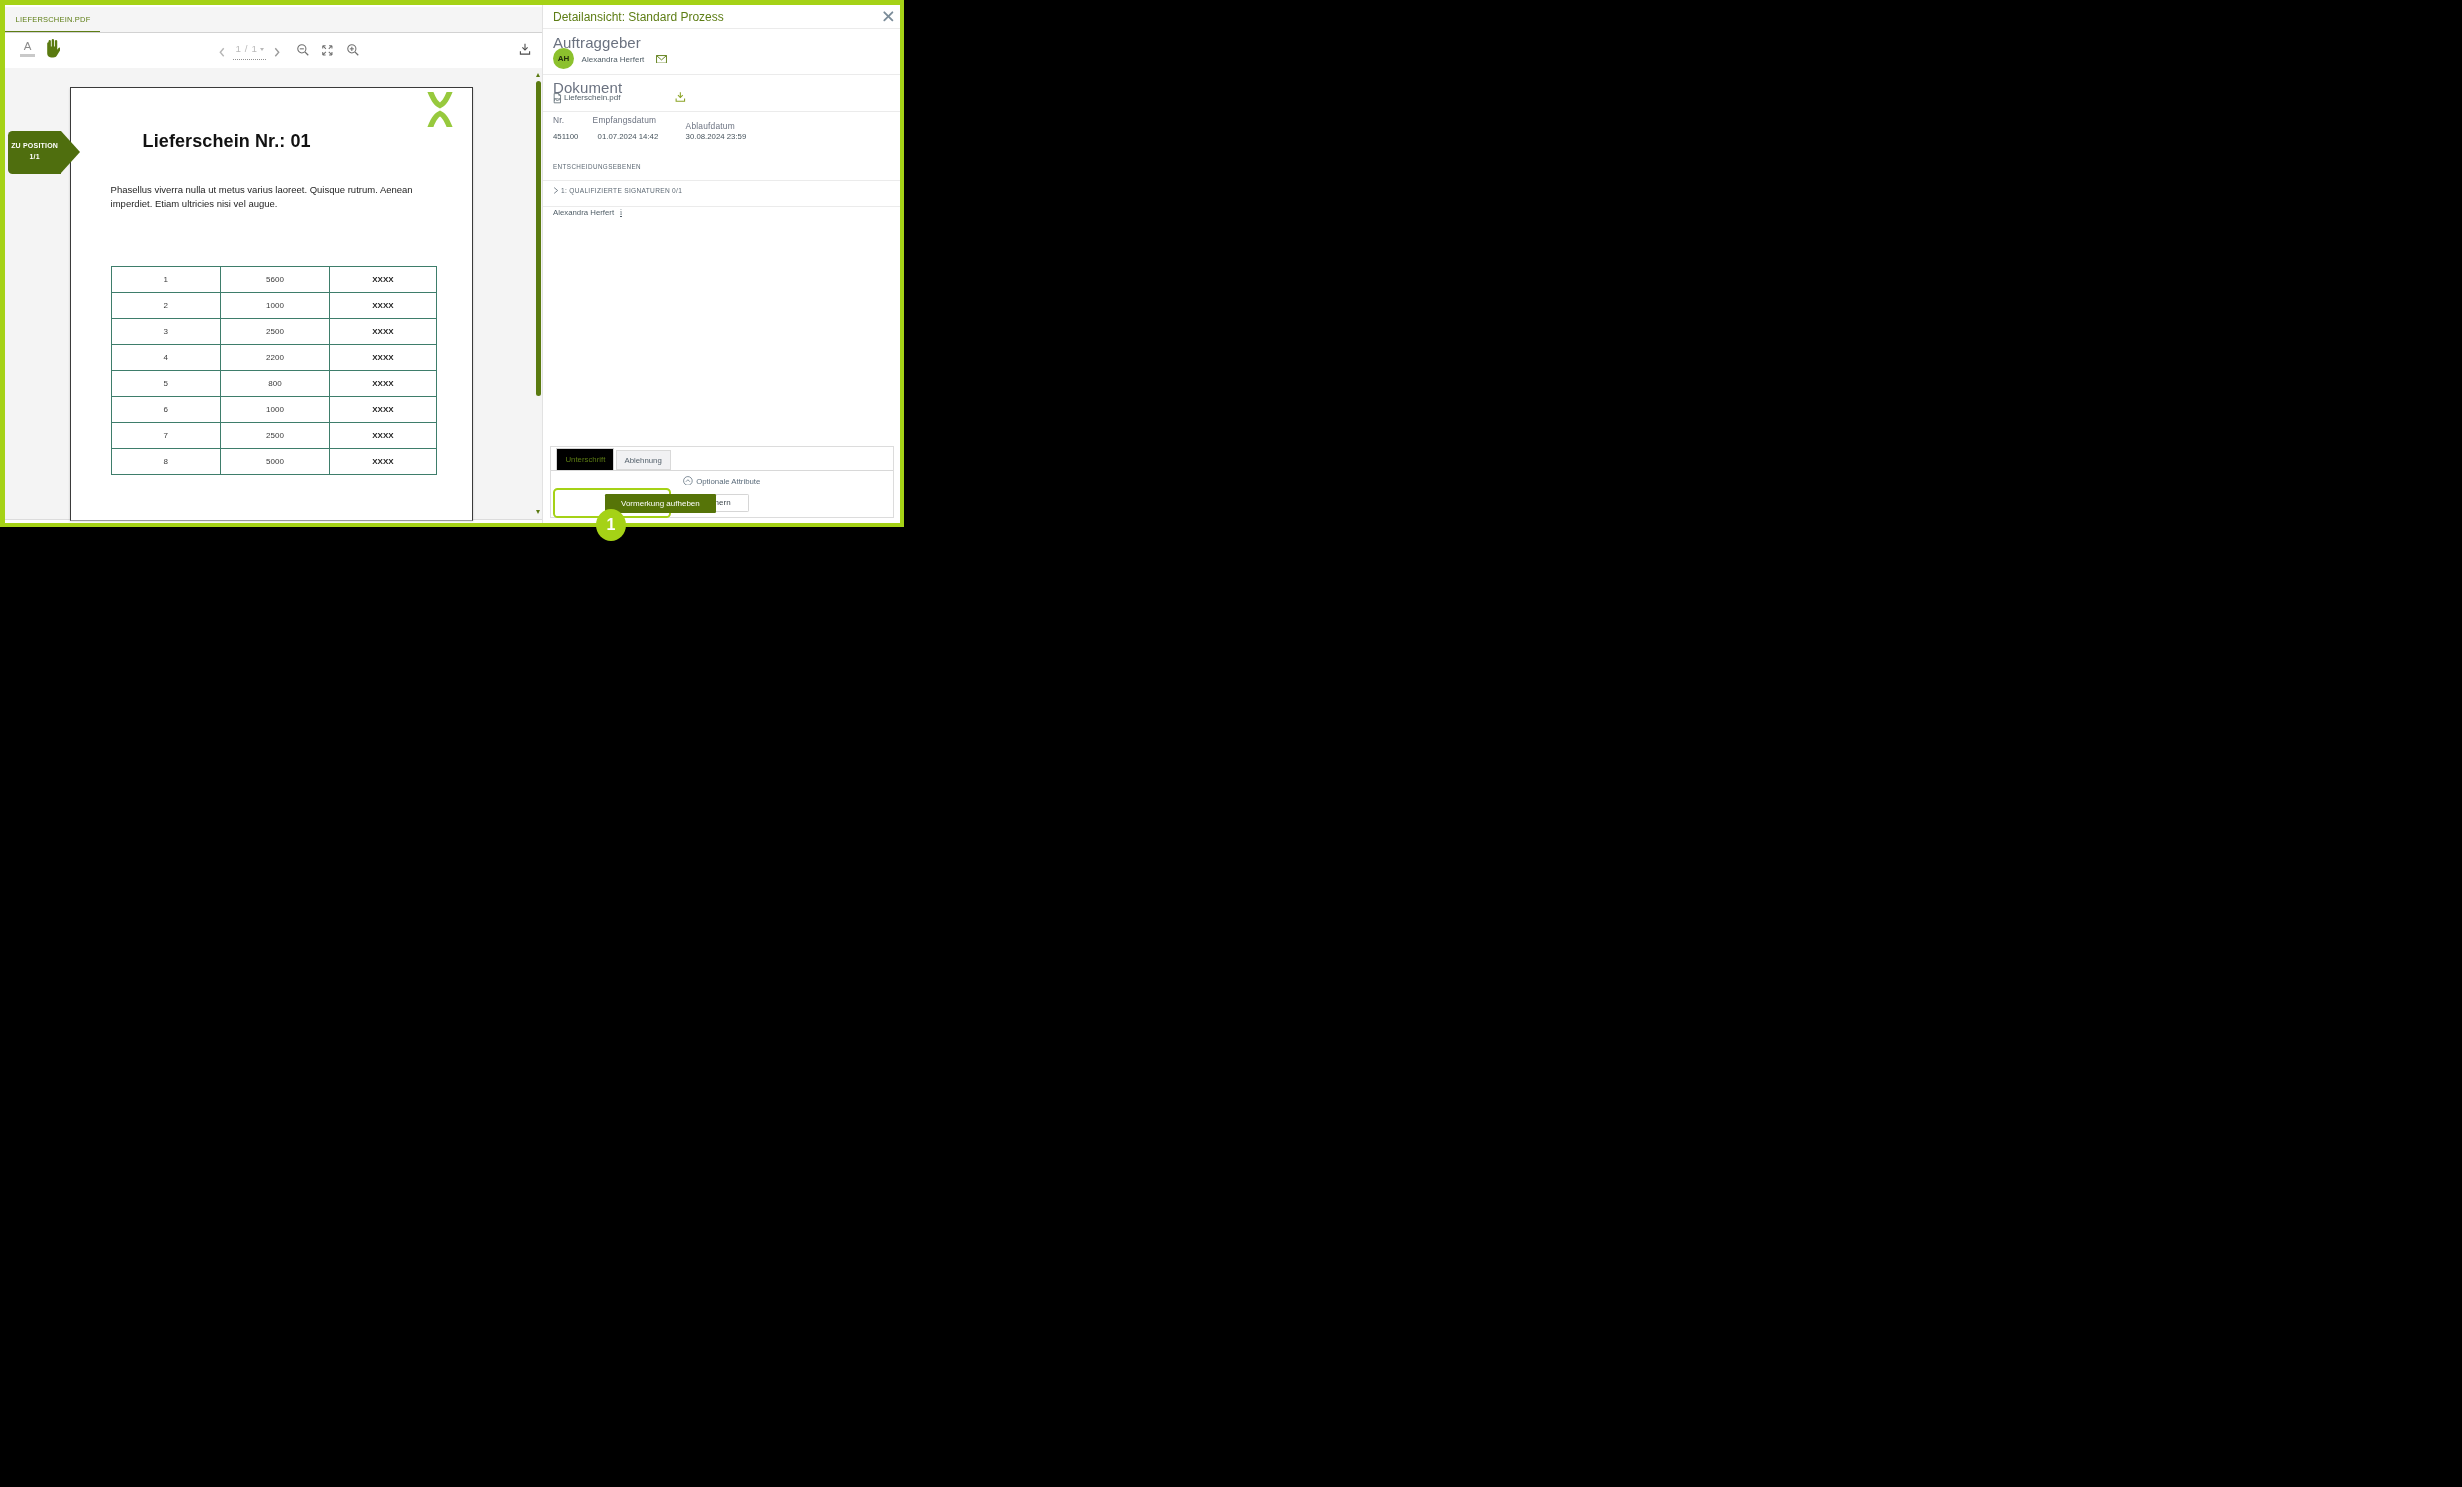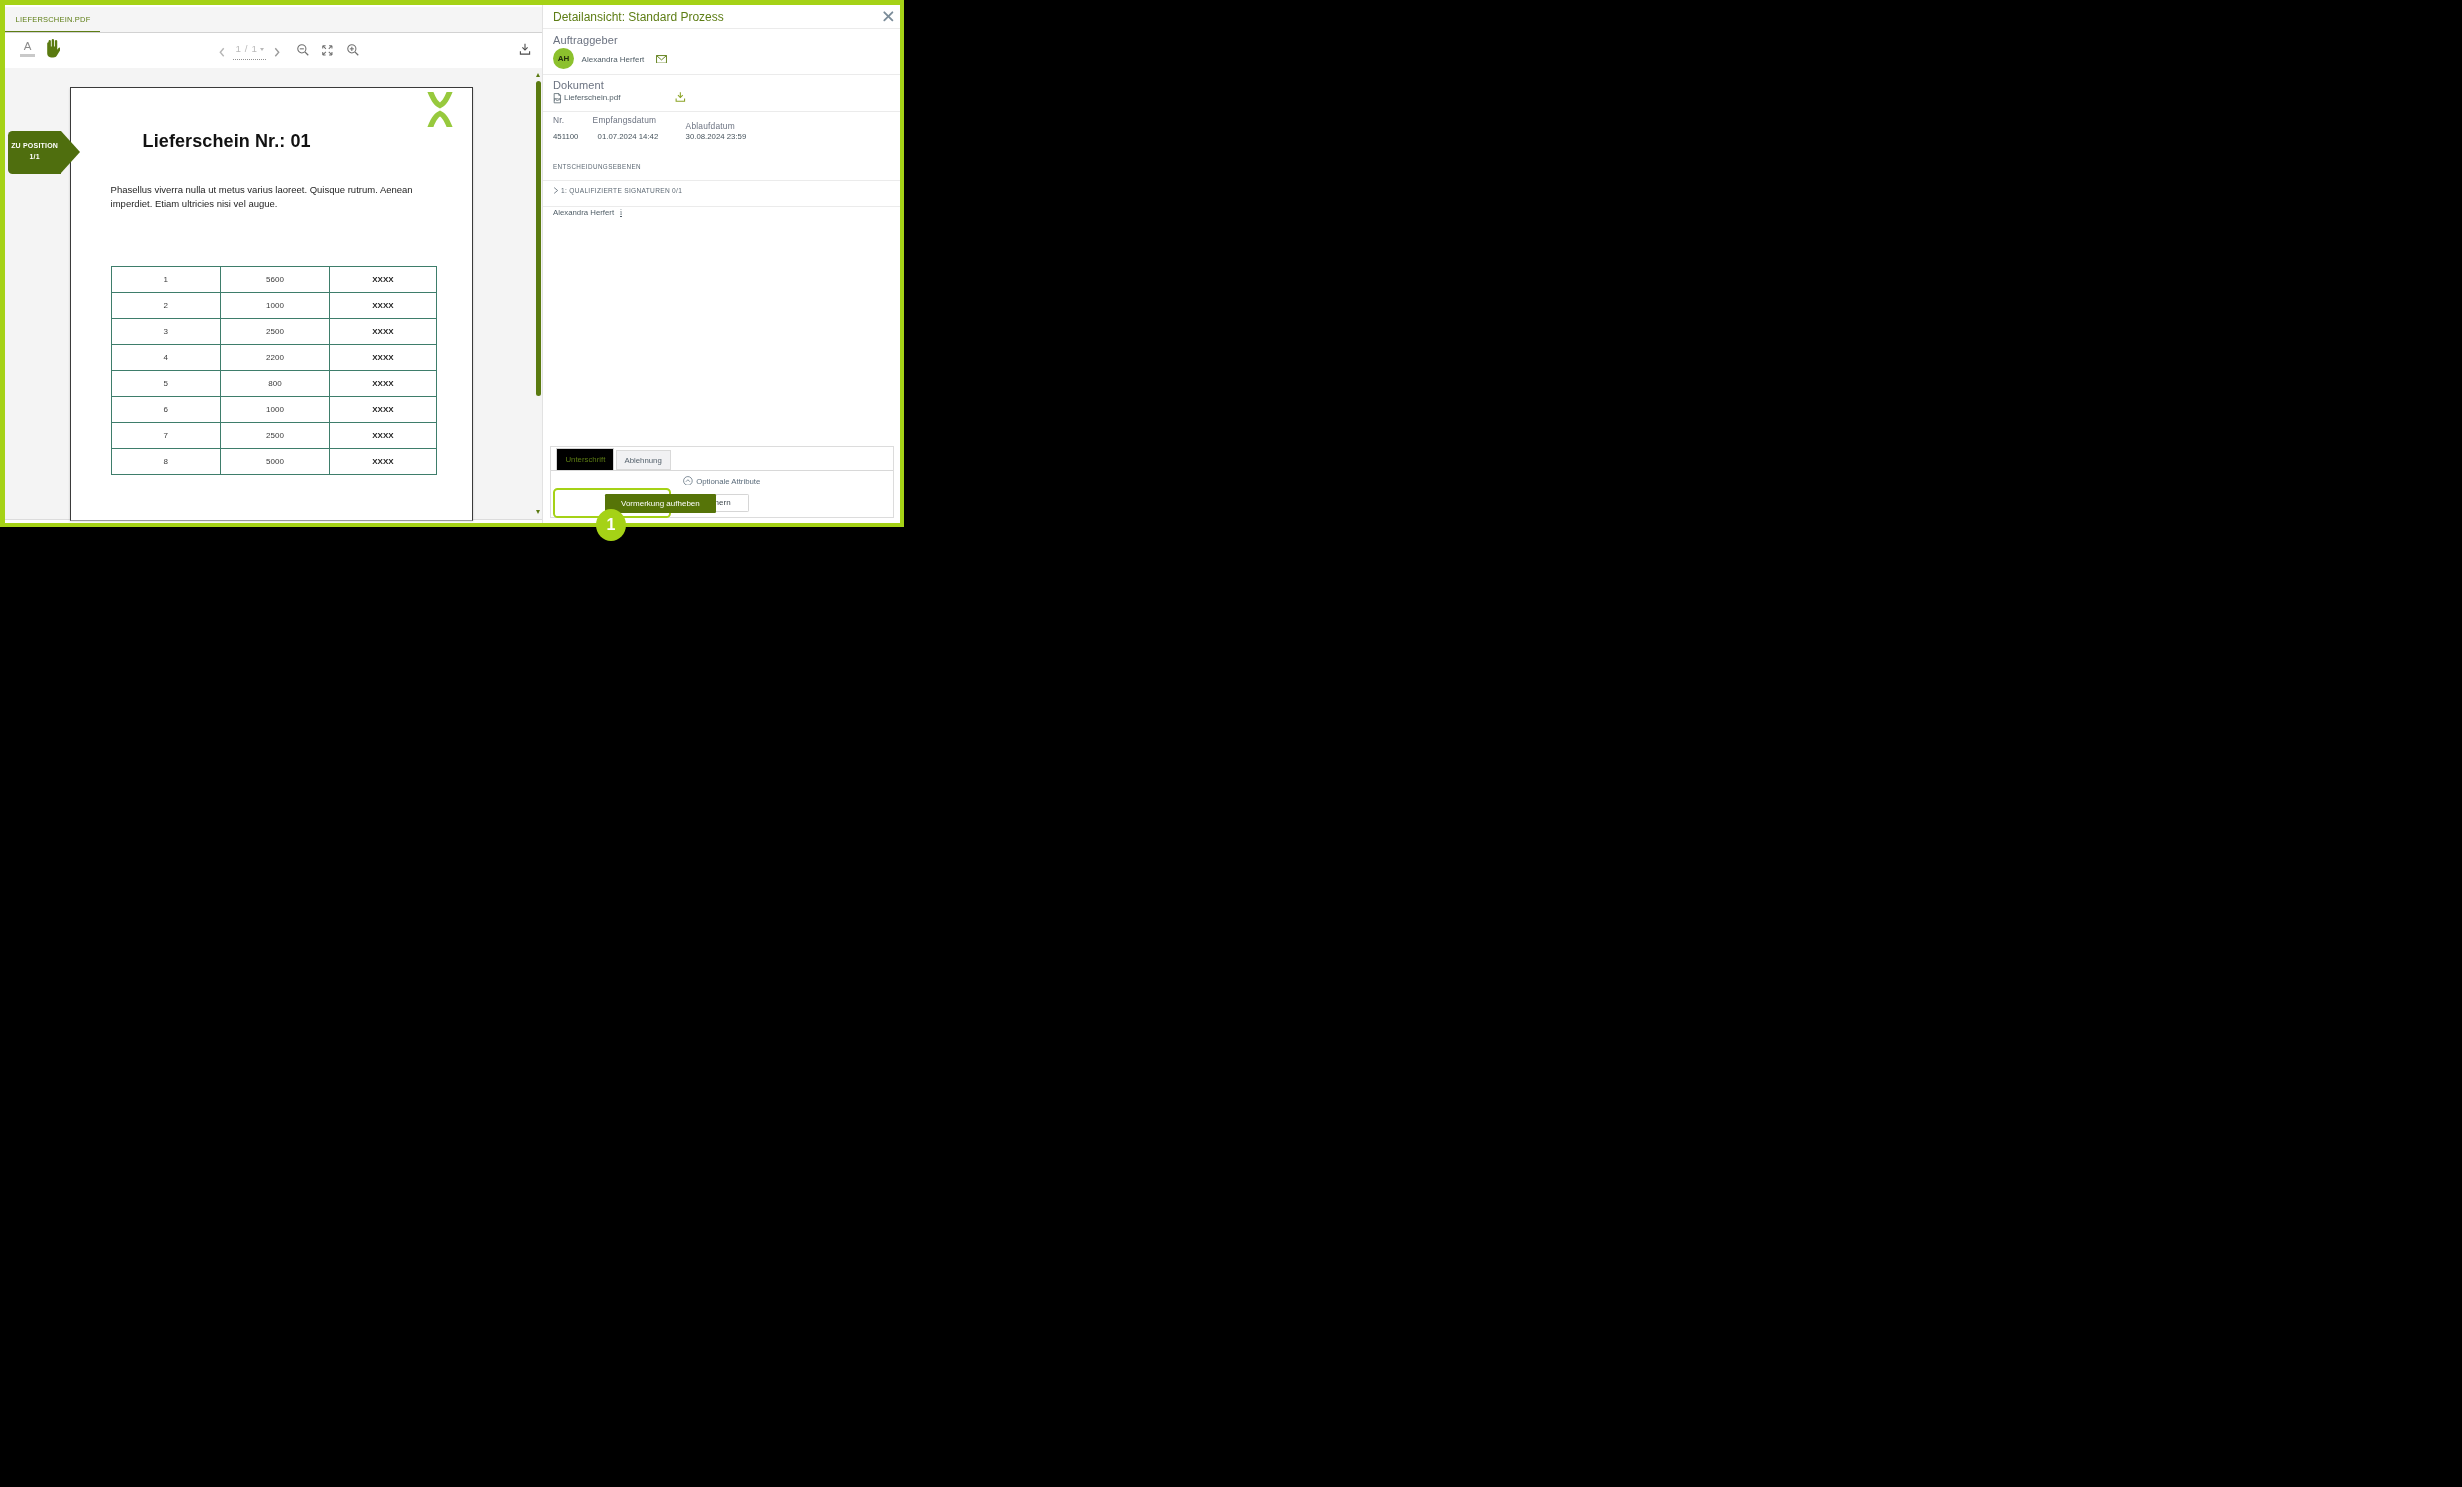--- a/index.html
+++ b/index.html
@@ -44,21 +44,21 @@
 
   .vscroll-up{position:absolute;left:531px;top:5.8px;width:0;height:0;border-left:2.9px solid transparent;border-right:2.9px solid transparent;border-bottom:4px solid #5a7a10;cursor:pointer;}
   .vscroll-thumb{position:absolute;left:531px;top:13.3px;width:5.2px;height:315px;background:#5a7a10;border-radius:2.9px;cursor:pointer;}
   .vscroll-down{position:absolute;left:531px;top:442px;width:0;height:0;border-left:2.9px solid transparent;border-right:2.9px solid transparent;border-top:4px solid #5a7a10;cursor:pointer;}
 
   
   .panel{position:absolute;left:537px;top:0;width:358px;height:518px;background:#fff;border-left:0.6px solid #e2e2e2;}
   .panel-title{position:absolute;left:10.4px;top:5.8px;font-size:12px;font-weight:500;color:#5d7d14;}
   .close-btn{position:absolute;right:4.6px;top:5.8px;width:12.7px;height:12.7px;cursor:pointer;}
   .divider{position:absolute;left:0;right:0;height:0.6px;background:#ebebeb;}
-  .sec-label{position:absolute;left:10.4px;font-size:11px;color:#6b7280;letter-spacing:0.1px;}
+  .sec-label{position:absolute;left:10.4px;font-size:15px;color:#6b7280;letter-spacing:0.1px;}
   .avatar{position:absolute;left:10.4px;top:43px;width:21.3px;height:21.3px;border-radius:50%;background:#8cc12d;color:#24310c;font-weight:700;font-size:8px;text-align:center;line-height:21.3px;}
   .client-name{position:absolute;left:39px;top:50px;font-size:8px;color:#4f5d66;}
   .mail-icon{position:absolute;left:113px;top:50px;cursor:pointer;}
   .file-row{position:absolute;left:10.4px;top:88px;}
   .file-icon{position:absolute;left:0;top:0.6px;}
   .file-name{position:absolute;left:11px;top:0.6px;font-size:8px;color:#4f5d66;white-space:nowrap;}
   .dl-btn{position:absolute;left:131px;top:85px;cursor:pointer;width:14px;height:14px;}
   .meta-label{position:absolute;font-size:8.4px;color:#6b7280;letter-spacing:0.2px;white-space:nowrap;}
   .meta-value{position:absolute;font-size:7.8px;color:#46535c;white-space:nowrap;}
   .caps{position:absolute;font-size:6.3px;letter-spacing:0.4px;color:#5c6873;white-space:nowrap;}

